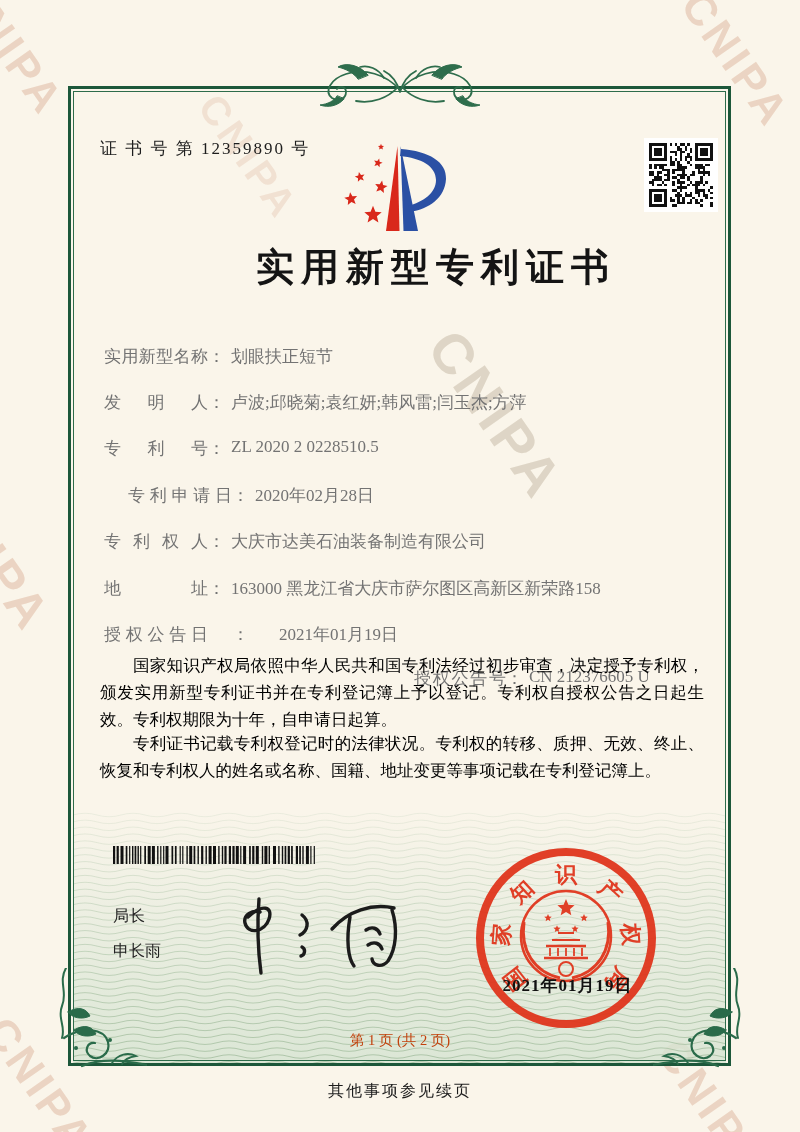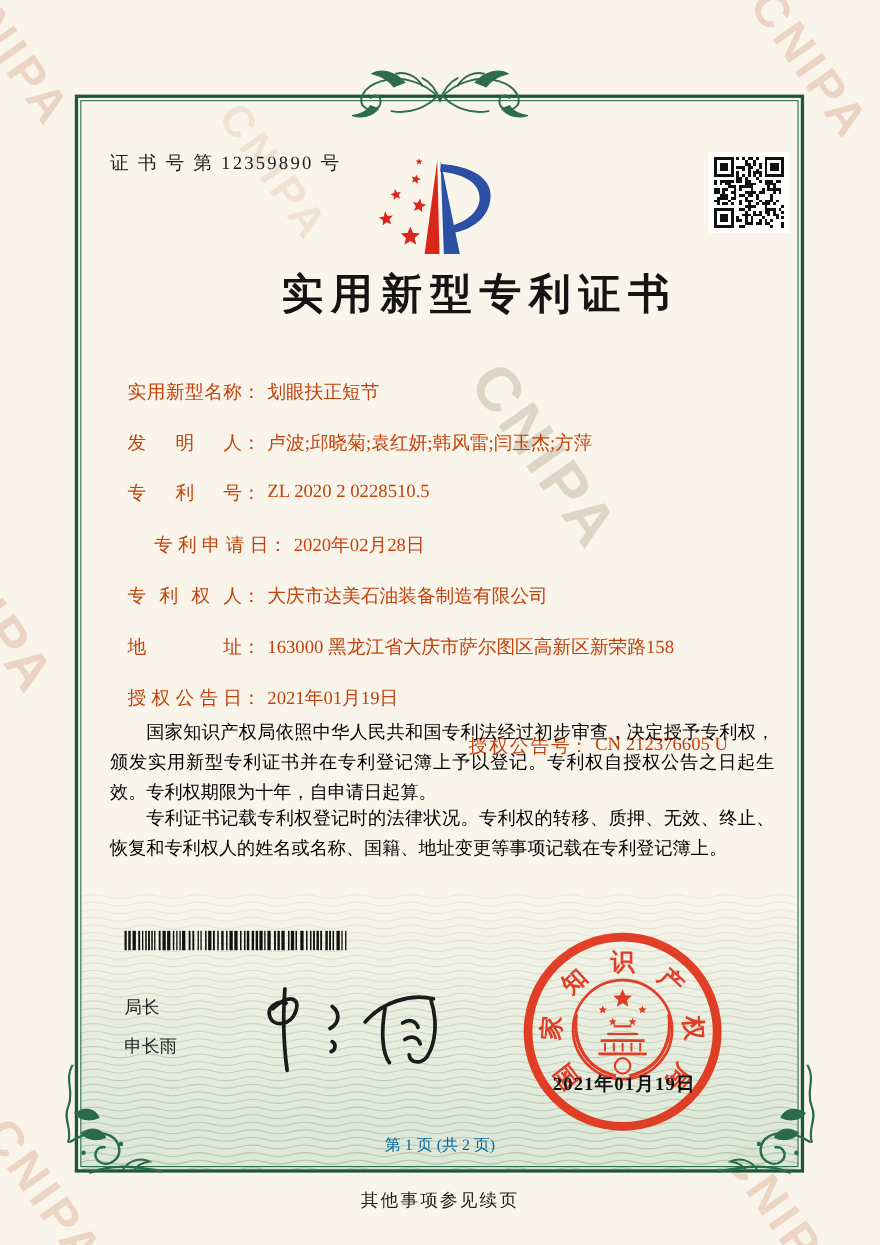--- a/index.html
+++ b/index.html
@@ -17,37 +17,37 @@
   #waves{left:73px;top:812px;z-index:2;}
   
   #frame{left:68px;top:86px;width:663px;height:980px;box-sizing:border-box;border:3px solid #1c573a;z-index:3;}
   #frame-inner{position:absolute;inset:2px;border:1px solid #2d6c4b;}
   .orn{z-index:4;}
   
   #cert-no{left:100px;top:137px;font-size:17px;letter-spacing:2px;color:#1d1d1d;z-index:5;}
   #title{left:0;top:242px;width:800px;text-align:center;font-size:38px;font-weight:700;
       letter-spacing:7px;color:#141414;z-index:5;margin-left:36px;}
   
-  .field{position:absolute;left:116px;font-size:17px;color:#c2410c;display:flex;z-index:5;white-space:nowrap;}
+  .field{position:absolute;left:104px;font-size:17px;color:#737373;display:flex;z-index:5;white-space:nowrap;}
   .flabel{display:inline-block;width:104px;text-align:justify;text-align-last:justify;}
   .fcolon{margin-right:6px;}
   .pair2{position:absolute;left:310px;top:0;display:flex;margin-top:44px;}
   .flabel2{display:inline-block;width:92px;text-align:justify;text-align-last:justify;}
   
   .para{position:absolute;left:100px;width:604px;font-size:16.5px;line-height:27px;
       text-indent:33px;color:#000000;text-align:justify;z-index:5;}
   
   #barcode{left:113px;top:846px;z-index:5;}
   #director-label{left:113px;top:906px;font-size:16px;font-family:"Liberation Sans","DejaVu Sans",sans-serif;color:#222;z-index:5;}
   #director-name{left:113px;top:941px;font-size:16px;font-family:"Liberation Sans","DejaVu Sans",sans-serif;color:#222;z-index:5;}
   #signature{left:220px;top:885px;z-index:5;}
   #seal{left:455px;top:830px;z-index:6;opacity:.93;}
   #seal-date{left:480px;top:974px;width:175px;text-align:center;font-size:17px;font-weight:600;
       color:#111;letter-spacing:1px;z-index:7;}
-  #page-info{left:0;top:1031px;width:800px;text-align:center;font-size:14.5px;color:#0369a1;z-index:5;}
+  #page-info{left:0;top:1031px;width:800px;text-align:center;font-size:14.5px;color:#c2410c;z-index:5;}
   #continuation{left:0;top:1081px;width:800px;text-align:center;font-size:16px;color:#1d1d1d;letter-spacing:2px;z-index:5;}
 </style>
 </head>
 <body>
 
 <div id="page">
 
   <div class="wm" style="left:-14px;top:-30px;font-size:44px;">CNIPA</div>
   <div class="wm" style="left:712px;top:-18px;font-size:44px;">CNIPA</div>
   <div class="wm" style="left:-36px;top:468px;font-size:50px;">CNIPA</div>
@@ -389,21 +389,21 @@
   <div class="field" style="top:530px;">
     <span class="flabel">专利权人</span>
       <span class="fcolon">：</span>
     <span class="fvalue">大庆市达美石油装备制造有限公司</span>
   </div>
   <div class="field" style="top:577px;">
     <span class="flabel">地址</span>
       <span class="fcolon">：</span>
     <span class="fvalue">163000 黑龙江省大庆市萨尔图区高新区新荣路158</span>
   </div>
-  <div class="field" style="top:623px;">
+  <div class="field" style="top:623px;gap:24px;">
     <span class="flabel">授权公告日</span>
       <span class="fcolon">：</span>
     <span class="fvalue">2021年01月19日</span>
     <span class="pair2">
       <span class="flabel2">授权公告号</span>
         <span class="fcolon">：</span>
       <span class="fvalue">CN 212376605 U</span>
     </span>
   </div>
 

